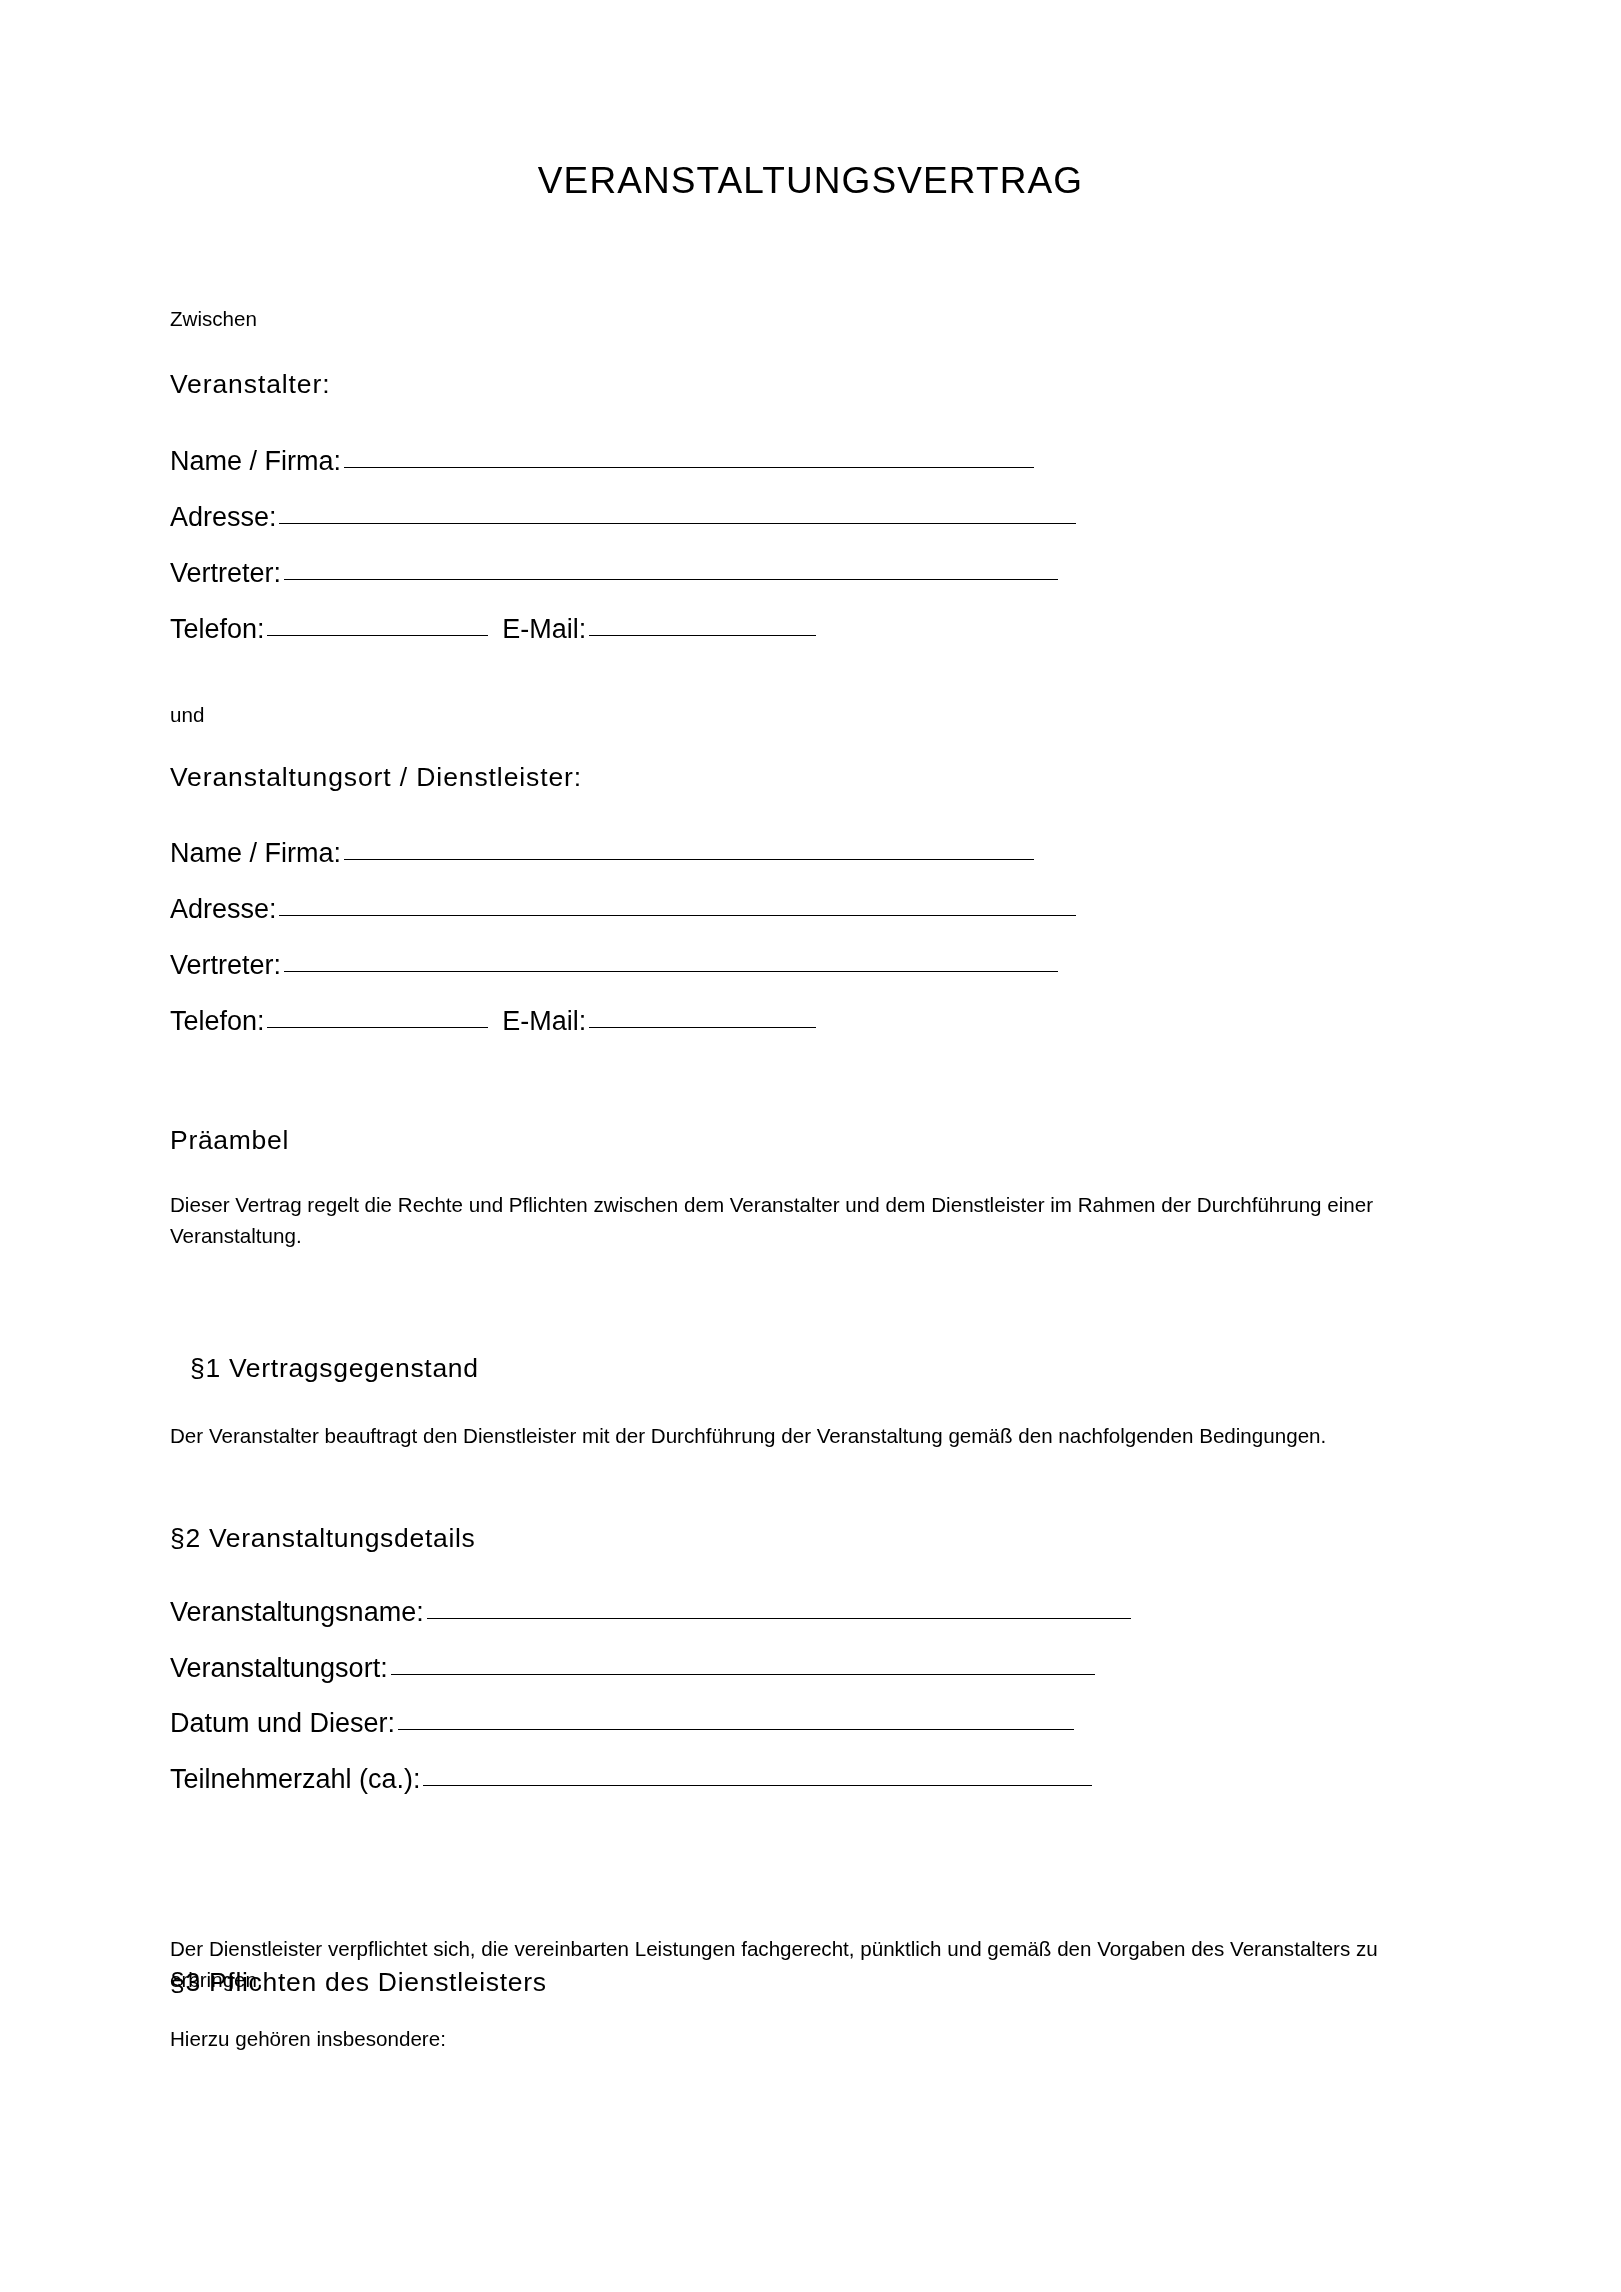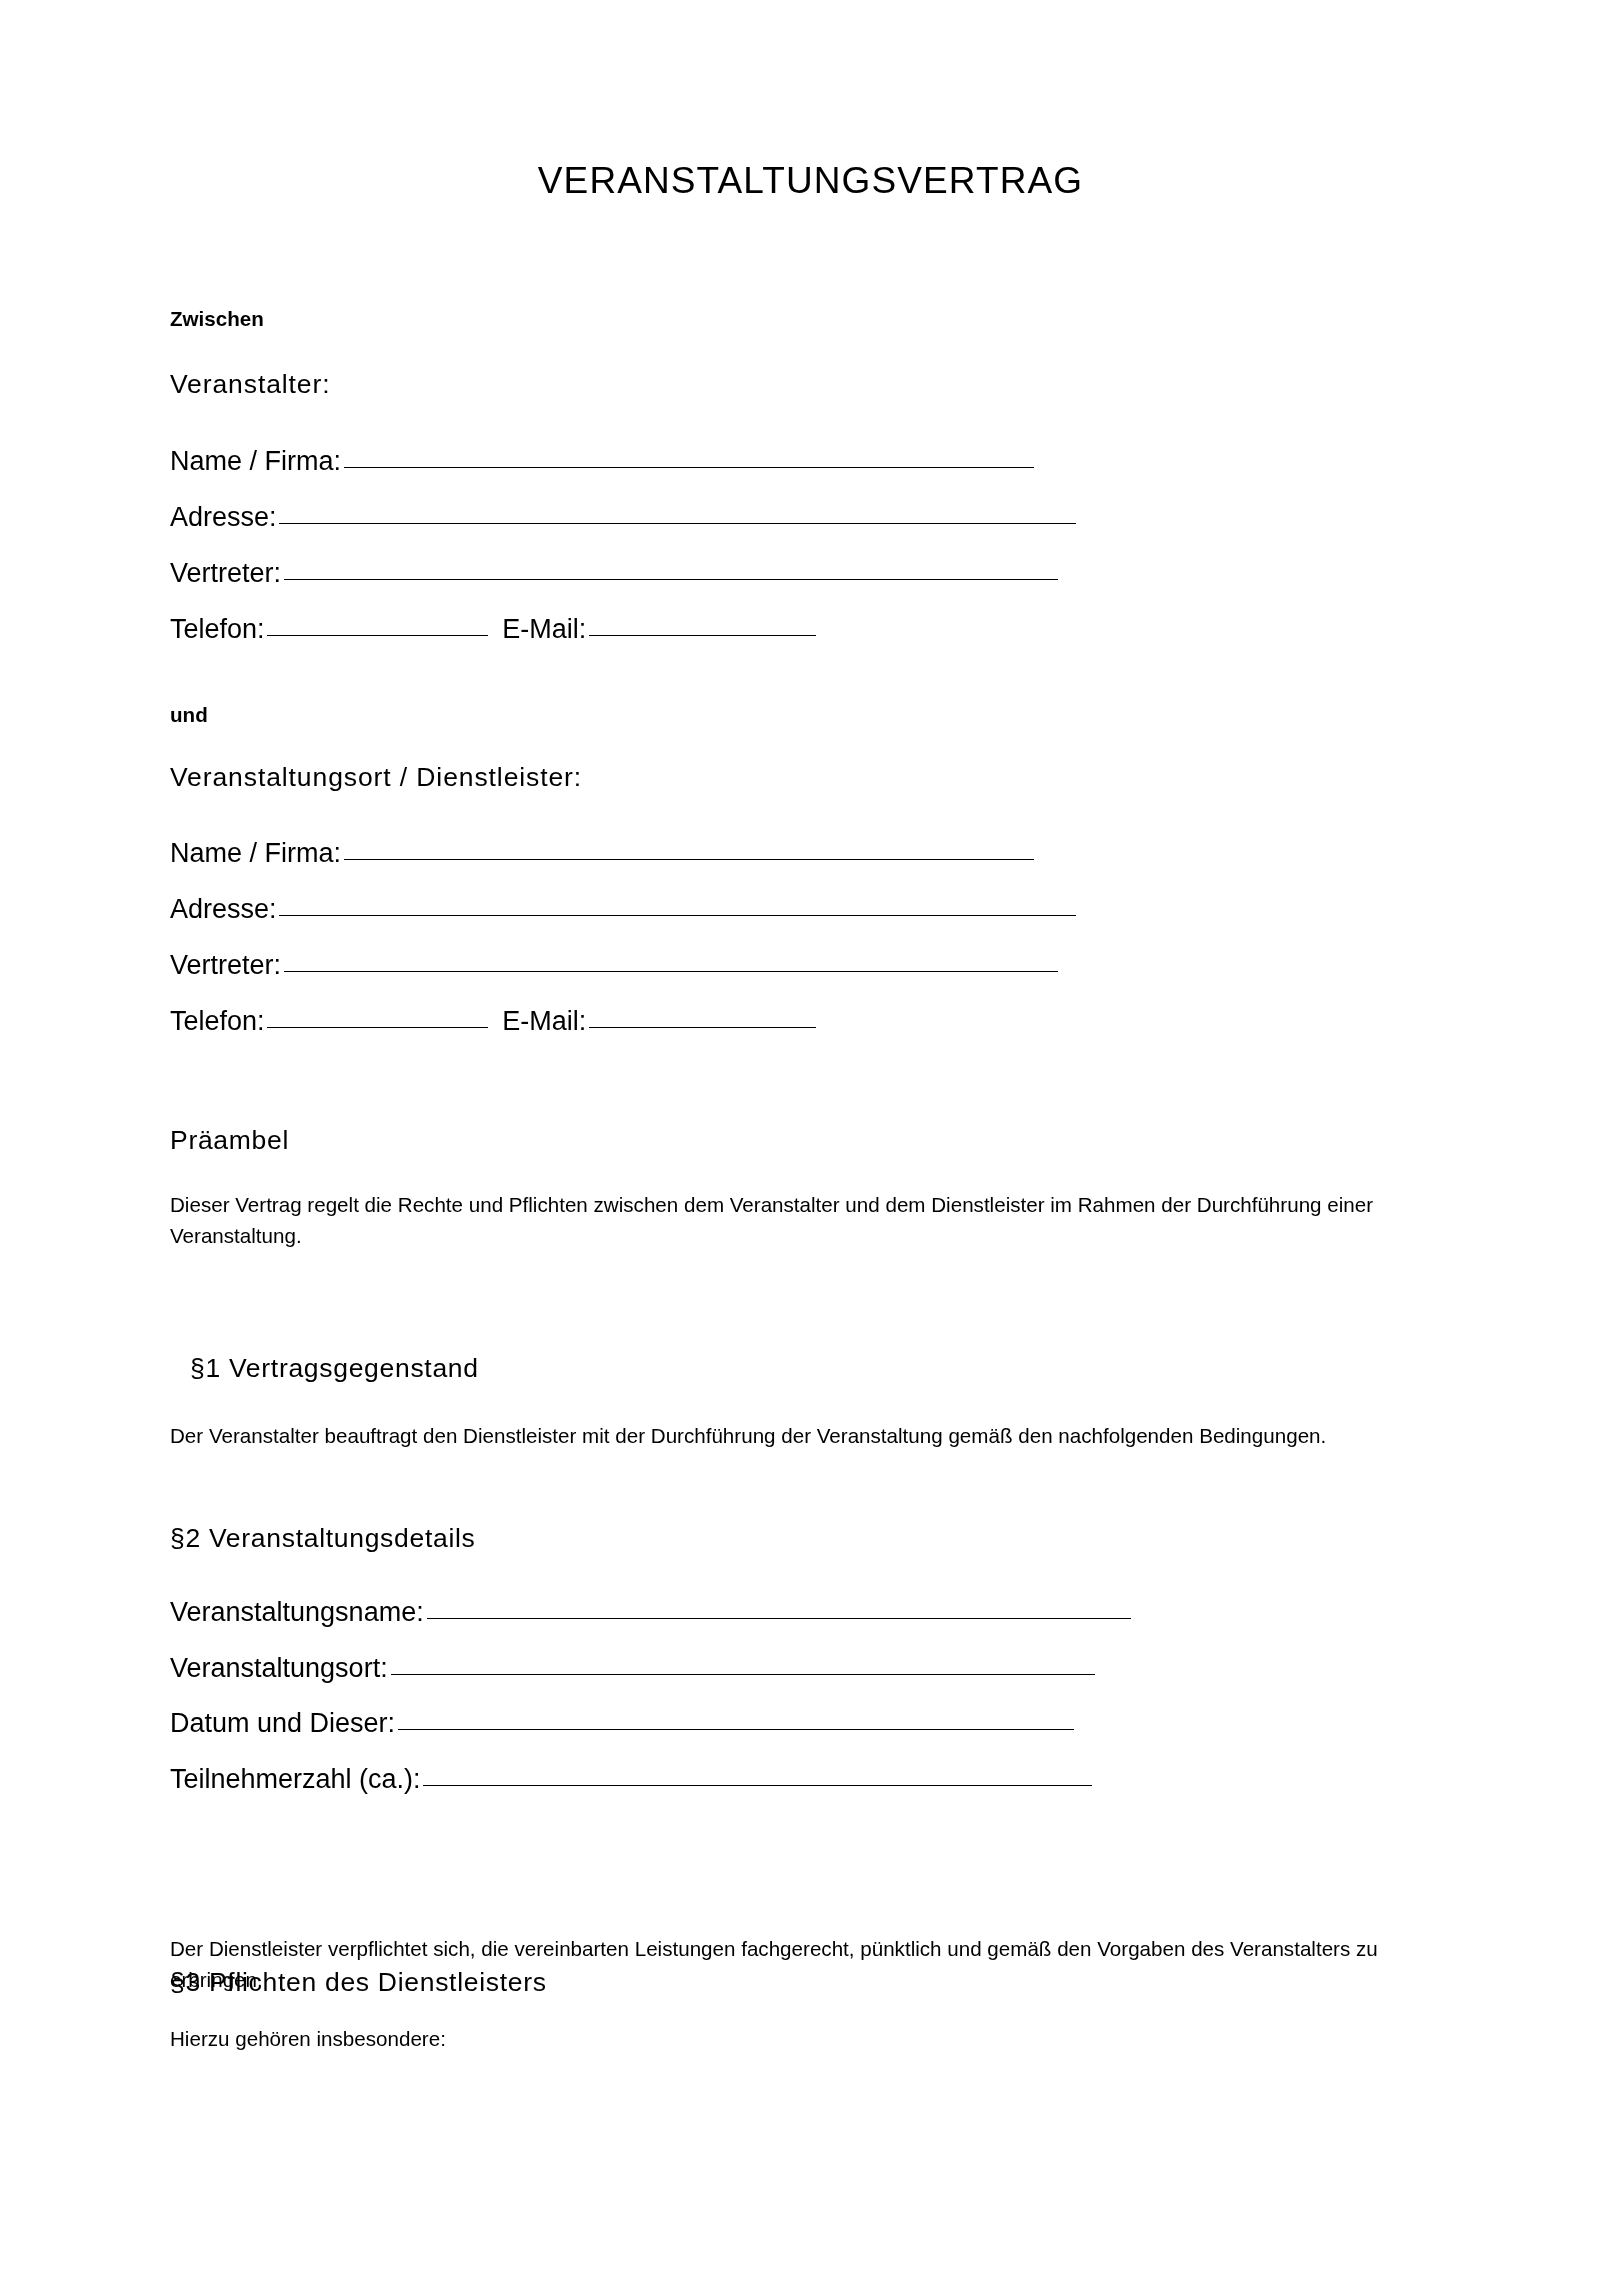--- a/index.html
+++ b/index.html
@@ -42,21 +42,21 @@
 
   
   .abs {
     position: absolute;
     left: 170px;
   }
 
   .intro-word {
     font-size: 20.6px;
     line-height: 1.35;
-    font-weight: 700;
+    font-weight: 400;
   }
 
   .party-heading {
     font-size: 26.5px;
     font-weight: 400;
     letter-spacing: 0.9px;
     line-height: 1.25;
     white-space: nowrap;
   }
 

